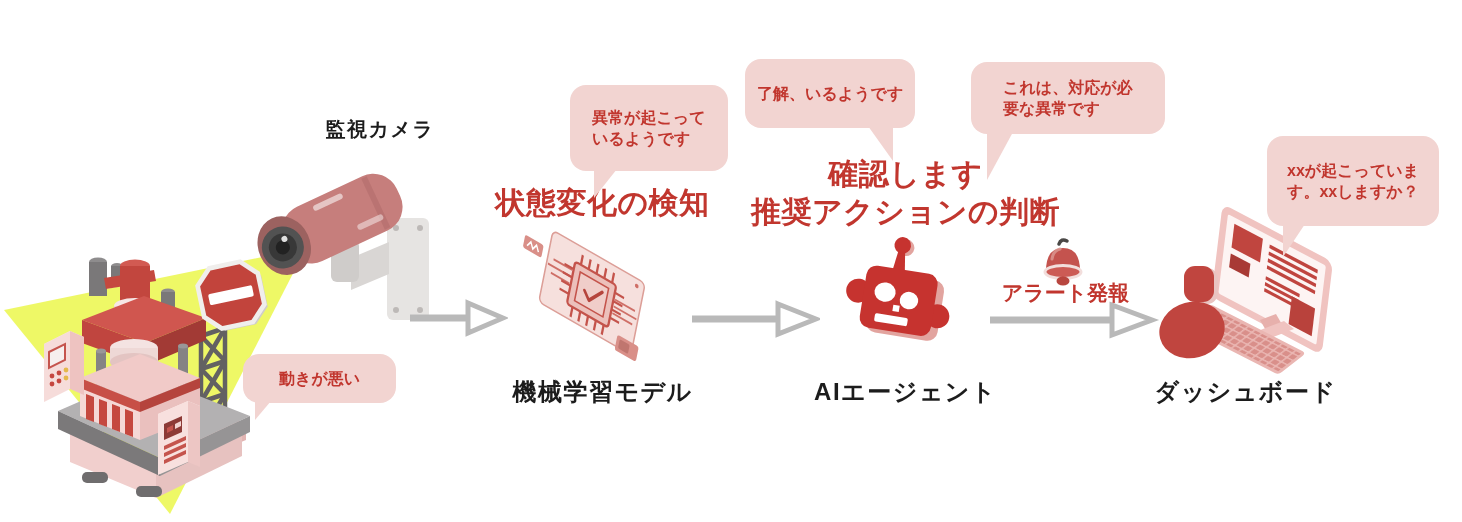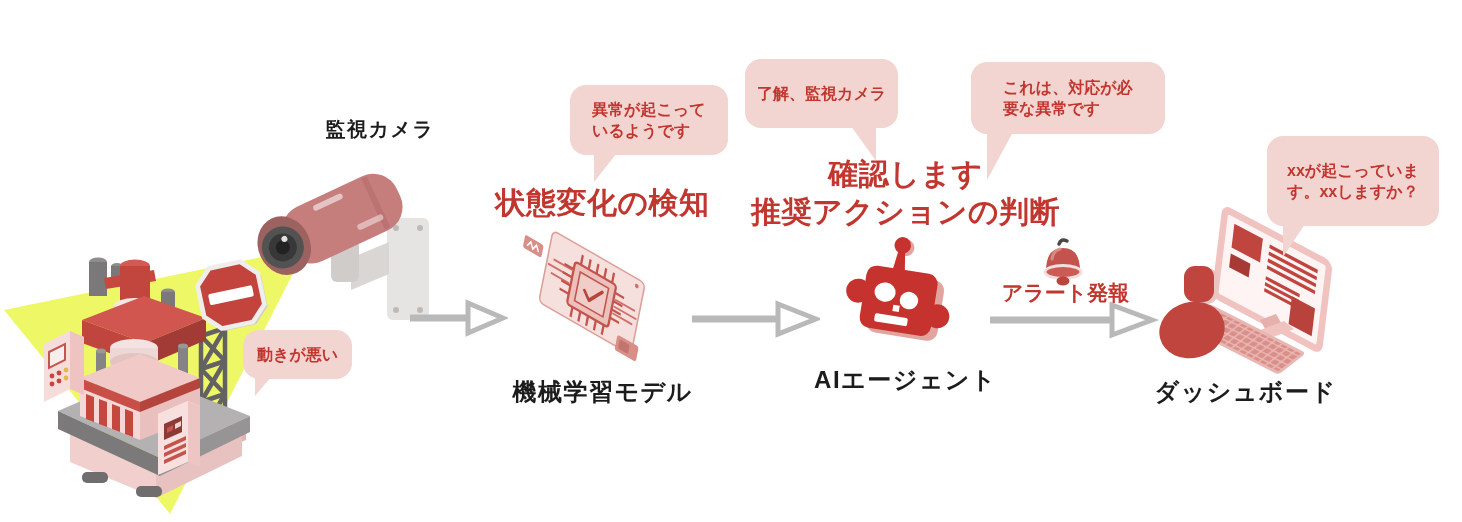--- a/index.html
+++ b/index.html
@@ -259,28 +259,28 @@
     <polygon points="124,5 164,20 124,35" fill="#ffffff" stroke="#b9b9b9" stroke-width="5"></polygon>
   </svg>
 
   <div class="node-label" style="left:255px;top:116px;width:250px;font-size:20px">監視カメラ</div>
 
   <div class="heading-red" style="left:455px;top:184px;width:295px">状態変化の検知</div>
   <div class="node-label" style="left:455px;top:376px;width:295px">機械学習モデル</div>
 
   <div class="heading-red" style="left:728px;top:155px;width:355px">確認します
 推奨アクションの判断</div>
-  <div class="node-label" style="left:763px;top:364px;width:285px">AIエージェント</div>
+  <div class="node-label" style="left:763px;top:376px;width:285px">AIエージェント</div>
 
   <div class="alert-label" style="left:983px;top:279px;width:165px">アラート発報</div>
 
   <div class="node-label" style="left:1113px;top:376px;width:265px">ダッシュボード</div>
 
-  <div class="bubble b-ugoki" style="left:243px;top:330px;padding:14px 14px">動きが悪い</div>
-  <div class="bubble b-ijou" style="left:570px;top:85px;padding:14px 22px">異常が起こって
+  <div class="bubble b-ugoki" style="left:243px;top:354px;padding:14px 36px">動きが悪い</div>
+  <div class="bubble b-ijou" style="left:570px;top:85px;padding:22px 22px">異常が起こって
 いるようです</div>
-  <div class="bubble b-ryoukai" style="left:745px;top:59px;padding:24px 12px">了解、監視カメラ</div>
+  <div class="bubble b-ryoukai" style="left:745px;top:59px;padding:24px 12px">了解、いるようです</div>
   <div class="bubble b-korewa" style="left:971px;top:62px;padding:15px 32px">これは、対応が必
 要な異常です</div>
   <div class="bubble b-xx" style="left:1267px;top:136px;padding:24px 20px">xxが起こっていま
 す。xxしますか？</div>
 
 </div>
 
 </body></html>

